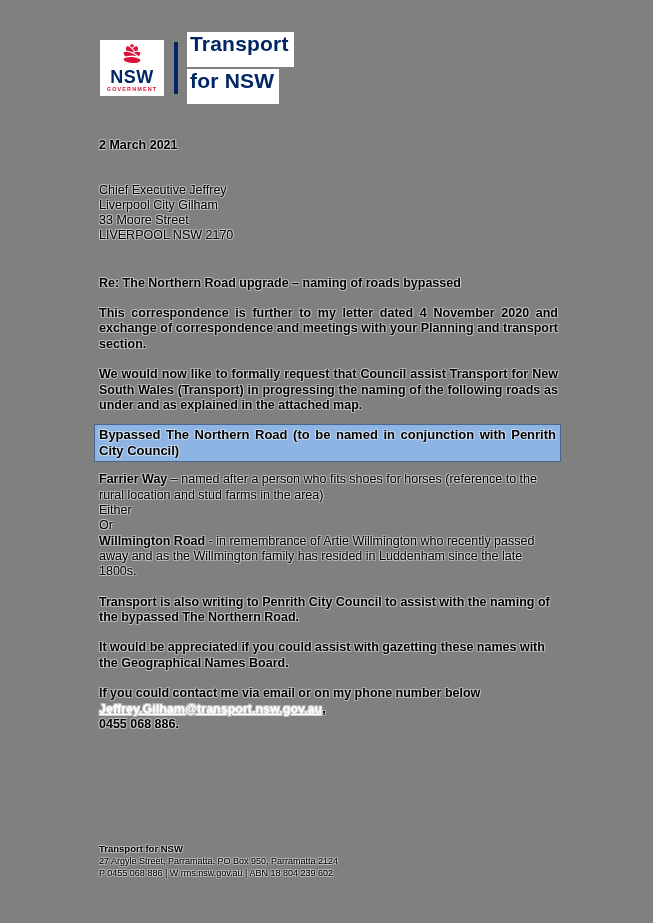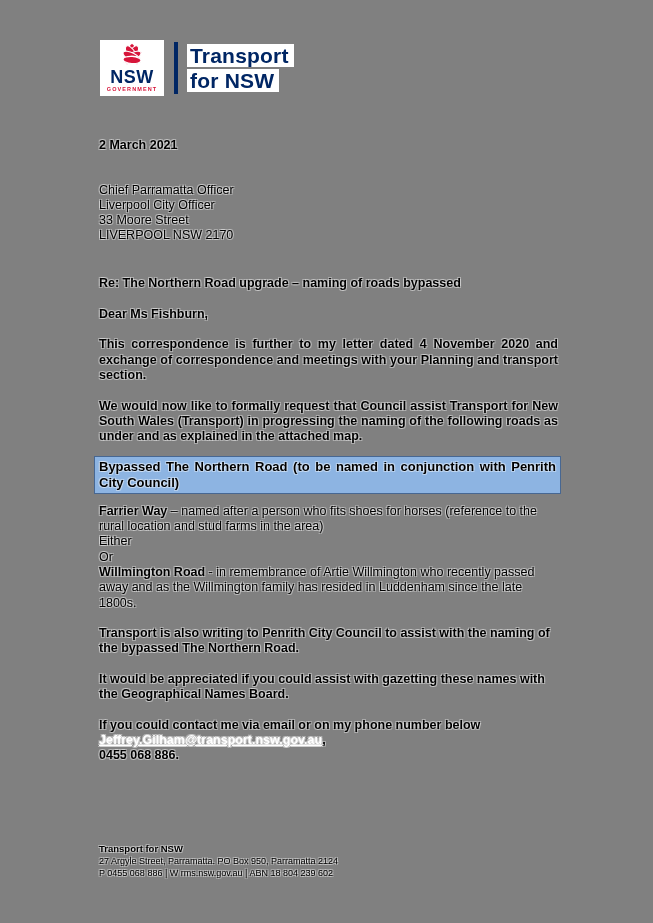--- a/index.html
+++ b/index.html
@@ -11,21 +11,21 @@
   }
   .page{position:relative;width:653px;height:923px;background:#808080;}
 
   
   .brand{position:absolute;left:100px;top:40px;display:flex;align-items:stretch;height:56px;}
   .emblem{background:#ffffff;width:64px;height:56px;display:flex;flex-direction:column;align-items:center;justify-content:flex-start;padding:1px 0;box-sizing:border-box;}
   .emblem .nsw{color:#002664;font-weight:bold;font-size:18px;line-height:17px;letter-spacing:.5px;margin-top:-2px;}
   .emblem .gov{color:#d7153a;font-weight:bold;font-size:5.5px;letter-spacing:1.1px;line-height:7px;}
   .sep{width:4px;background:#002664;margin:2px 9px 2px 10px;}
   .brandtext{display:flex;flex-direction:column;justify-content:center;gap:2px;}
-  .brandtext .strip{background:#ffffff;color:#002664;font-weight:bold;font-size:21px;line-height:23px;padding:0 5px 0 3px;letter-spacing:.2px;align-self:flex-start;}
+  .brandtext .strip{background:#ffffff;color:#002664;font-weight:bold;font-size:21px;line-height:23px;padding:0 5px 12px 3px;letter-spacing:.2px;align-self:flex-start;}
 
   
   .doc{position:absolute;left:99px;top:138px;width:459px;font-size:12.5px;line-height:15.4px;}
   .doc, .pagefooter{
     text-shadow:1px 1px 0 rgba(255,255,255,.38),-1px -1px 0 rgba(255,255,255,.38),
                 1px -1px 0 rgba(255,255,255,.38),-1px 1px 0 rgba(255,255,255,.38);
   }
   .doc p{margin:0;font-weight:bold;}
   .date{margin:0;}
   .addr{margin-top:30px;line-height:14.8px;}
@@ -71,29 +71,28 @@
     <div class="brandtext">
       <span class="strip">Transport</span>
       <span class="strip">for NSW</span>
     </div>
   </header>
 
   <main class="doc">
     <p class="date">2 March 2021</p>
 
     <div class="addr">
-      <div>Chief Parramatta Officer</div>
-      <div>Liverpool City Officer</div>
+      <div>Chief Executive Jeffrey</div>
+      <div>Liverpool City Gilham</div>
       <div>33 Moore Street</div>
       <div>LIVERPOOL NSW 2170</div>
     </div>
 
     <p class="subject">Re: The Northern Road upgrade – naming of roads bypassed</p>
 
-    <p class="salutation">Dear Ms Fishburn,</p>
 
     <p class="para just">This correspondence is further to my letter dated 4 November 2020 and exchange of correspondence and meetings with your Planning and transport section.</p>
 
     <p class="para just">We would now like to formally request that Council assist Transport for New South Wales (Transport) in progressing the naming of the following roads as under and as explained in the attached map.</p>
 
     <div class="hl">Bypassed The Northern Road (to be named in conjunction with Penrith City Council)</div>
 
     <div class="roads">
       <div><b>Farrier Way</b><span> – named after a person who fits shoes for horses (reference to the rural location and stud farms in the area)</span></div>
       <div>Either</div>

